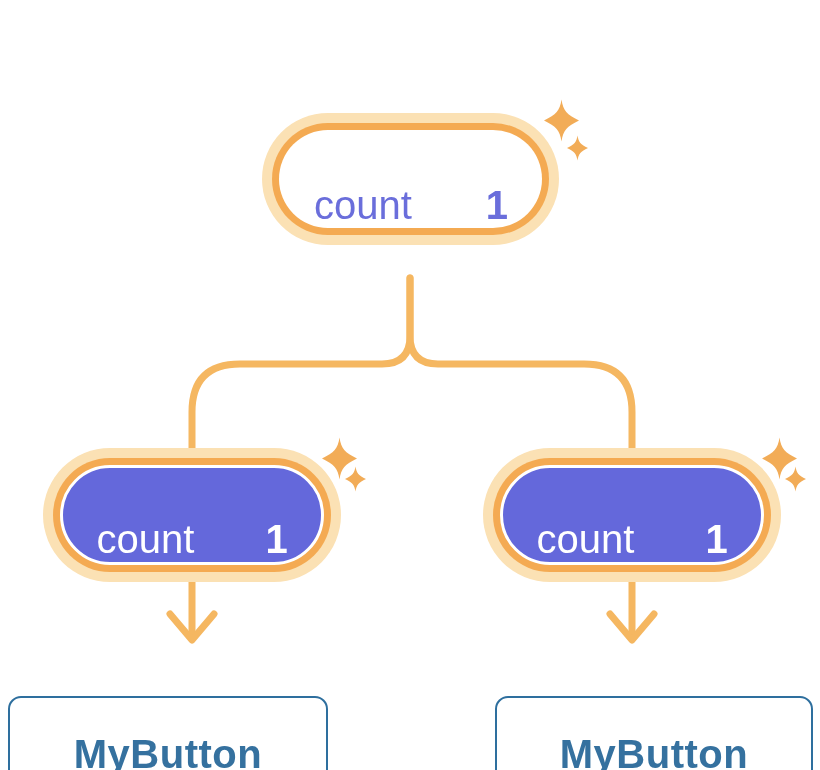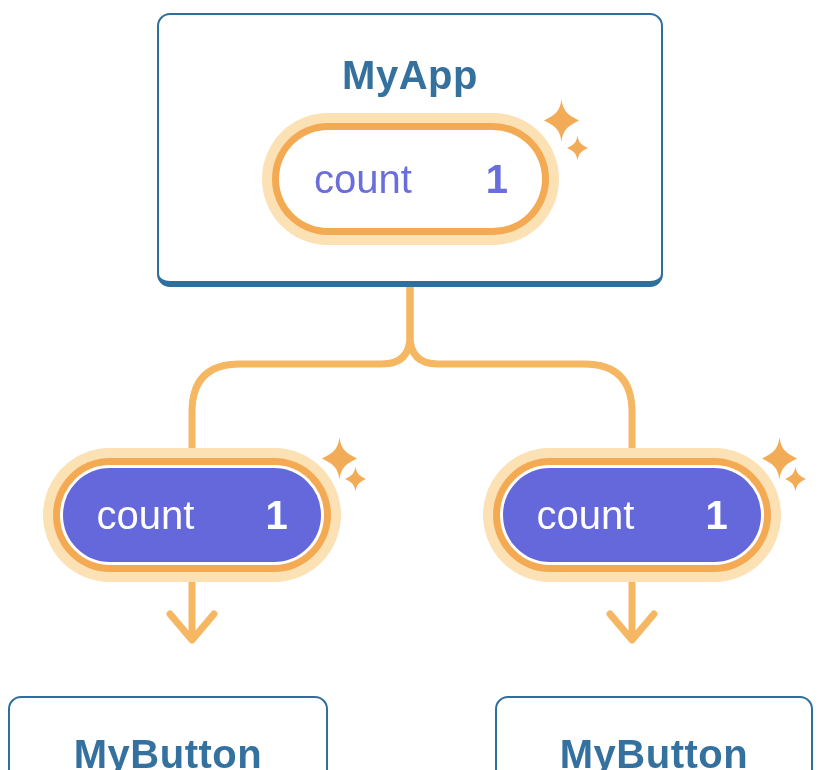--- a/index.html
+++ b/index.html
@@ -36,21 +36,21 @@
   .leaf-card{display:flex;align-items:center;justify-content:center;margin-top:48px;}
   #leaf-card-left{left:8px;top:648px;width:320px;height:121px;}
   #leaf-card-right{left:495px;top:648px;width:318px;height:121px;}
 
   .pill{
     position:absolute;z-index:3;box-sizing:border-box;
     background:var(--pill-halo);border-radius:999px;padding:10px;
   }
   .pill-ring{box-sizing:border-box;height:100%;background:var(--pill-ring);border-radius:999px;padding:7px;}
   .pill-body{
-    box-sizing:border-box;height:100%;border-radius:999px;display:flex;align-items:center;overflow:hidden;
+    box-sizing:border-box;height:100%;border-radius:999px;display:flex;align-items:flex-end;overflow:hidden;
   }
   .pill-body.light{background:#fff;}
   .pill-body.dark{background:var(--state-purple);border:3px solid #fff;}
   .pill-cell{display:flex;align-items:center;justify-content:center;font-size:40px;}
   .pill-cell.name{flex:65 0 0;}
   .pill-cell.value{flex:35 0 0;font-weight:bold;}
   .pill-body.light .pill-cell{color:var(--state-text-purple);}
   .pill-body.dark .pill-cell{color:#fff;}
   .pill-divider{width:4.5px;flex:0 0 auto;}
   .pill-body.light .pill-divider{background:var(--pill-ring);}
@@ -68,23 +68,20 @@
 
 <div id="canvas">
 
   <svg id="connectors" width="820" height="770" viewBox="0 0 820 770">
     <path d="M410 278 L410 336 Q410 364 382 364 L240 364 Q192 364 192 412 L192 636"></path>
     <path d="M410 278 L410 336 Q410 364 438 364 L584 364 Q632 364 632 412 L632 636"></path>
     <path d="M170 614 L192 640 L214 614"></path>
     <path d="M610 614 L632 640 L654 614"></path>
   </svg>
 
-  <div id="root-card" class="card">
-    <div class="card-title">MyApp</div>
-  </div>
 
   <div id="pill-root" class="pill">
     <div class="pill-ring">
       <div class="pill-body light">
         <div class="pill-cell name">count</div>
         <div class="pill-divider"></div>
         <div class="pill-cell value">1</div>
       </div>
     </div>
   </div>

